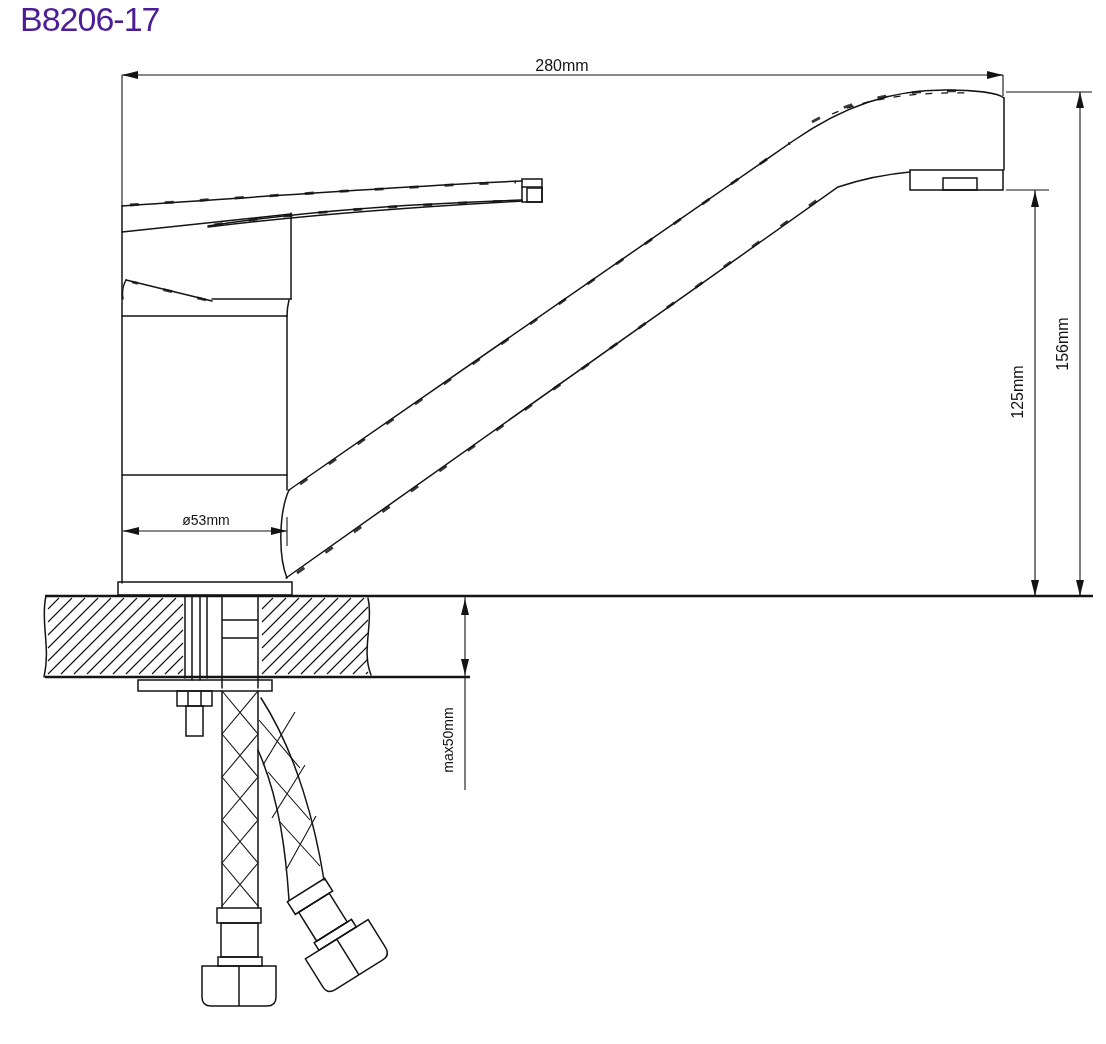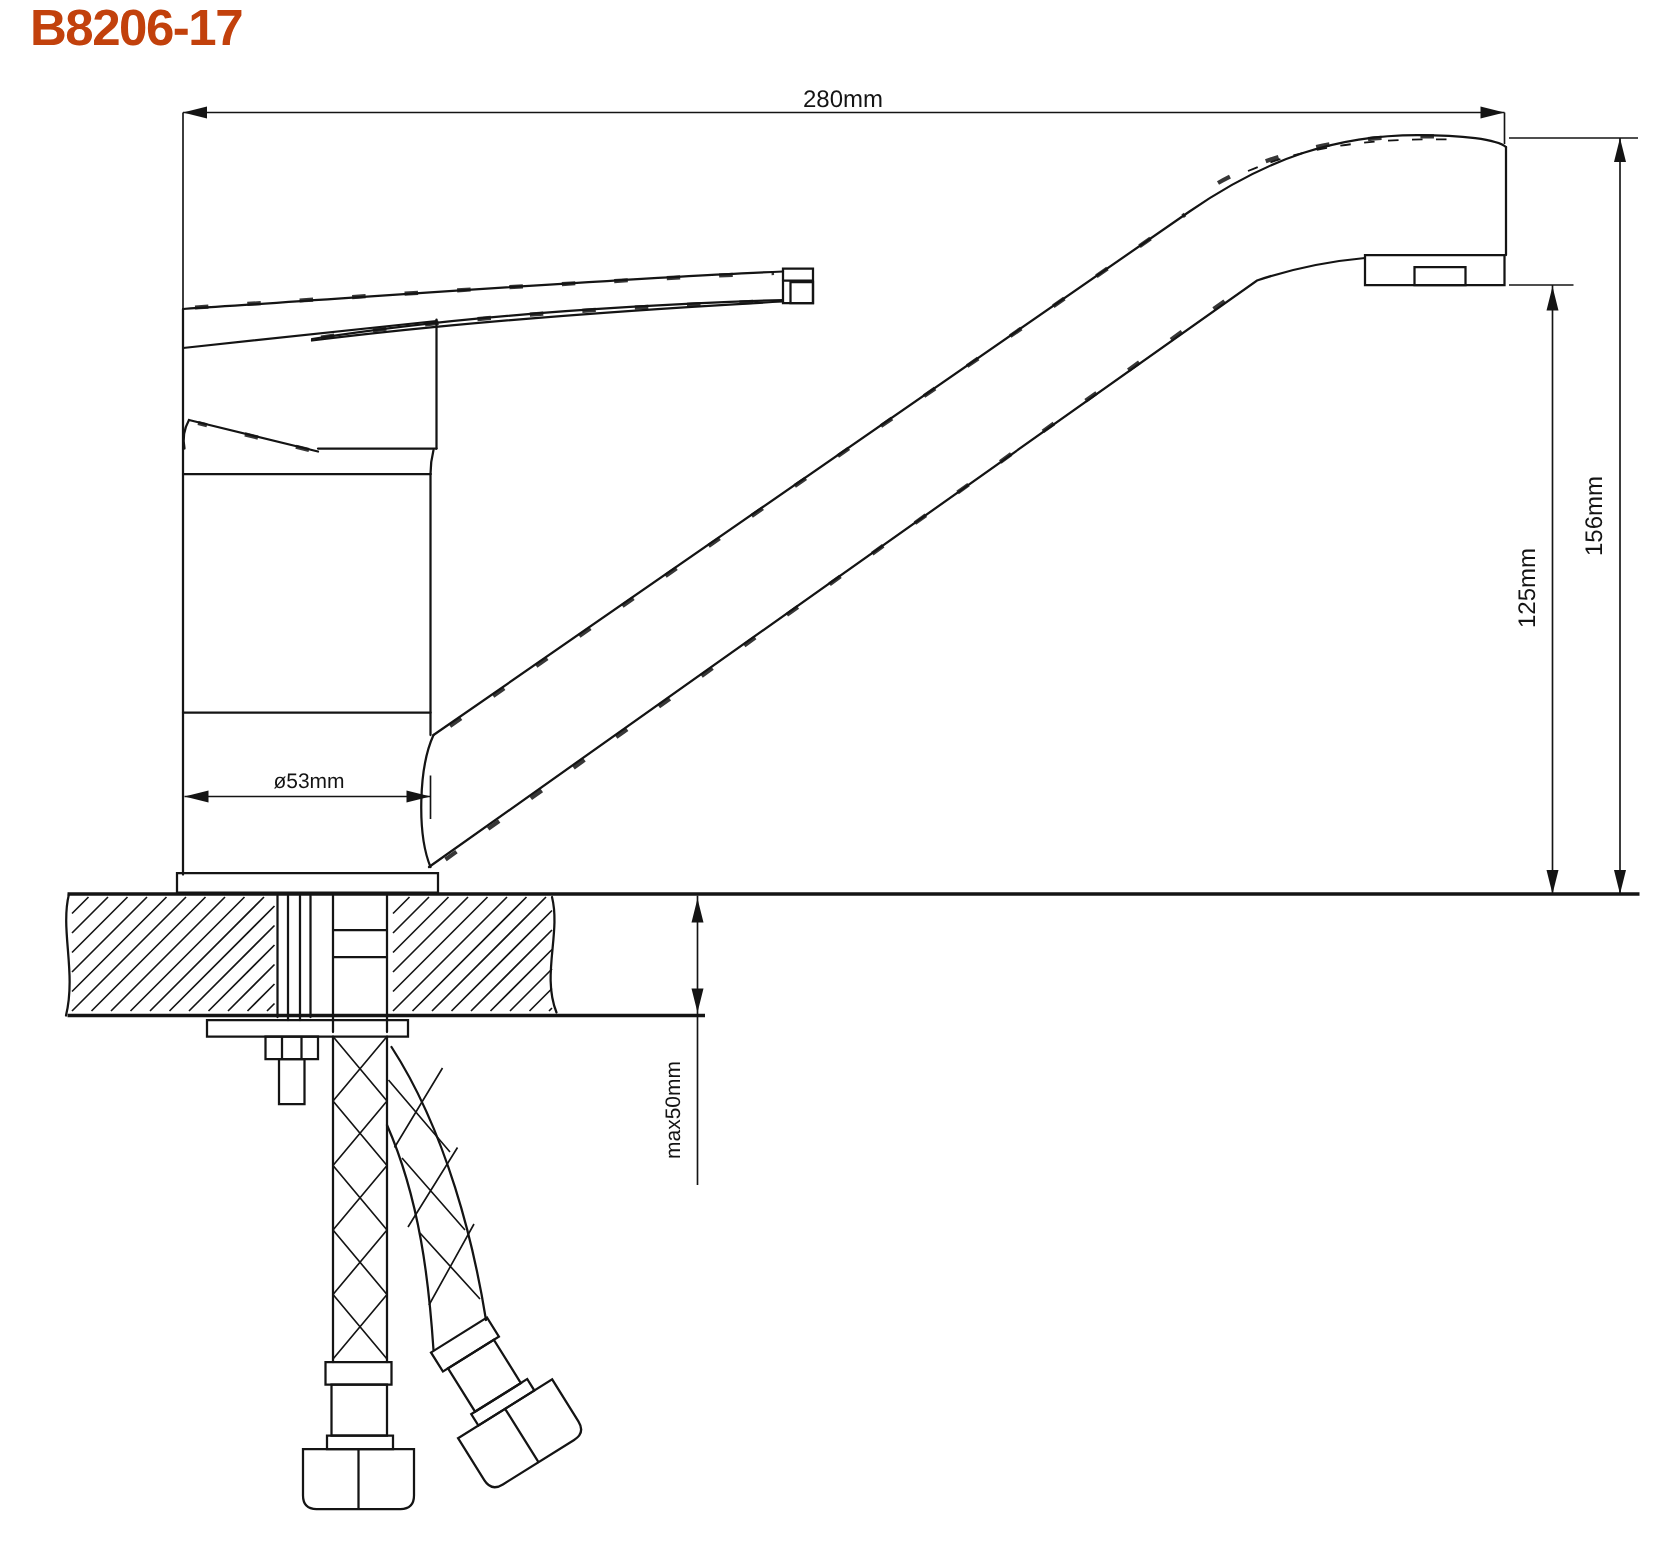--- a/index.html
+++ b/index.html
@@ -5,22 +5,22 @@
   html,body{margin:0;padding:0;background:#ffffff;}
   .page{
     position:relative;
     width:1106px;height:1044px;
     background:#ffffff;
     font-family:"Liberation Sans",sans-serif;
     overflow:hidden;
   }
   .model-title{
     position:absolute;left:20px;top:0px;
-    font-size:34px;font-weight:bold;letter-spacing:-1px;
-    color:#c2410c;
+    font-size:34px;font-weight:normal;letter-spacing:-1px;
+    color:#4c1d95;
     font-family:"Liberation Sans",sans-serif;
     text-align:right;
   }
   svg.drawing{position:absolute;left:0;top:0;}
   .ln{stroke:#141414;fill:none;stroke-width:1.5;stroke-linecap:round;}
   .ln2{stroke:#141414;fill:none;stroke-width:2.4;}
   .thin{stroke:#141414;fill:none;stroke-width:1.1;}
   .dashshade{stroke:#141414;fill:none;stroke-width:2.8;stroke-dasharray:9 26;stroke-linecap:butt;opacity:.85;}
   .dashfine{stroke:#141414;fill:none;stroke-width:1.2;stroke-dasharray:7 9;}
   .arrow{fill:#141414;stroke:none;}

